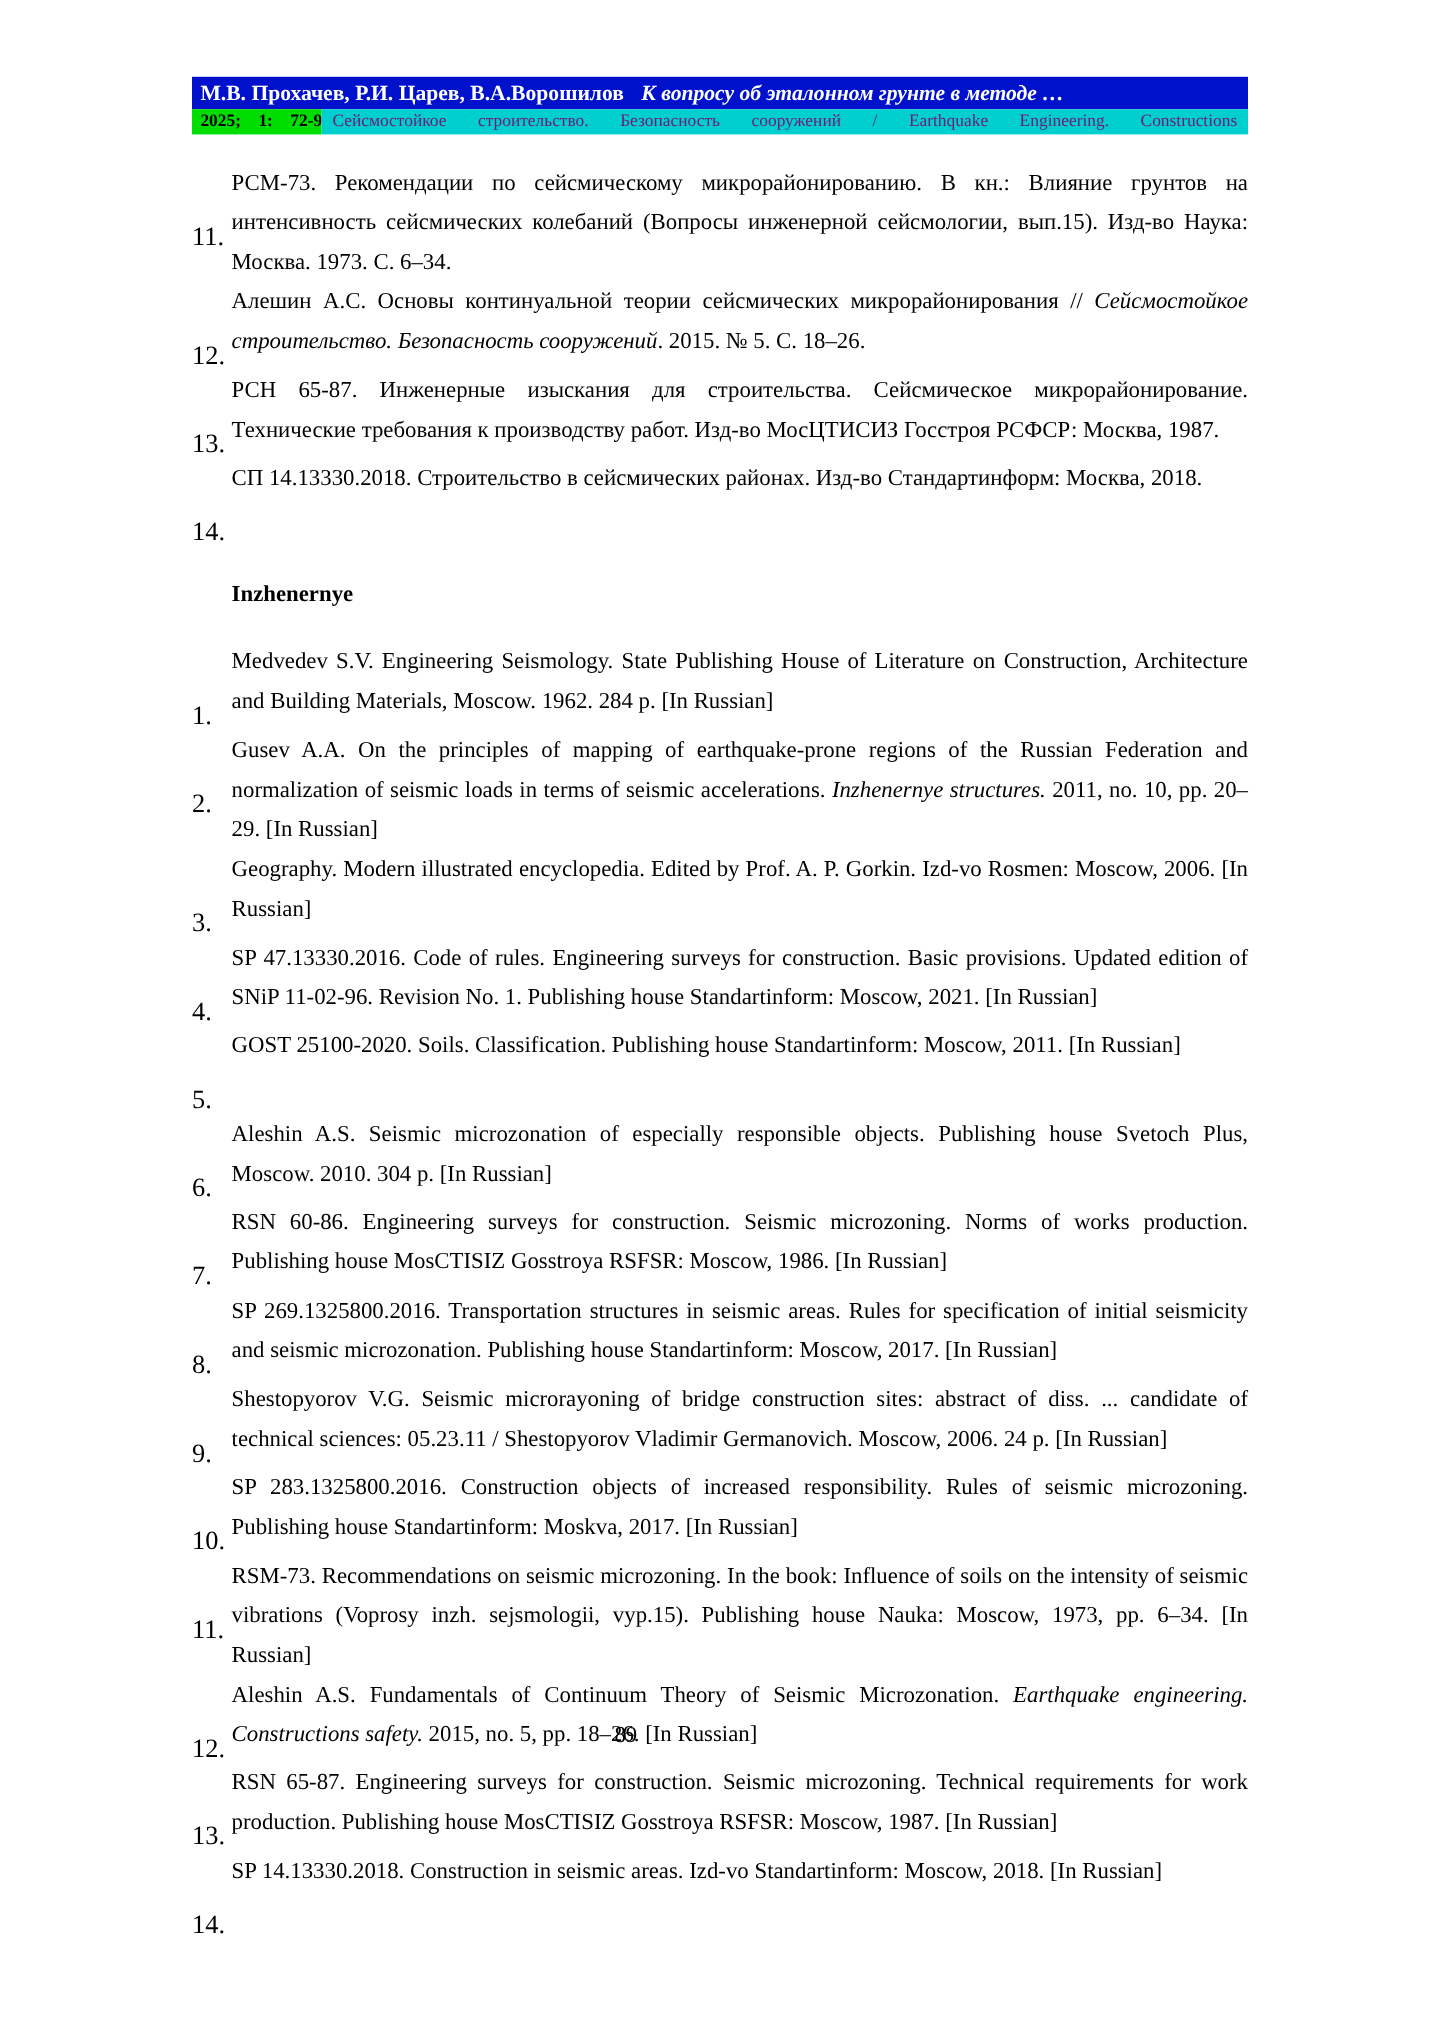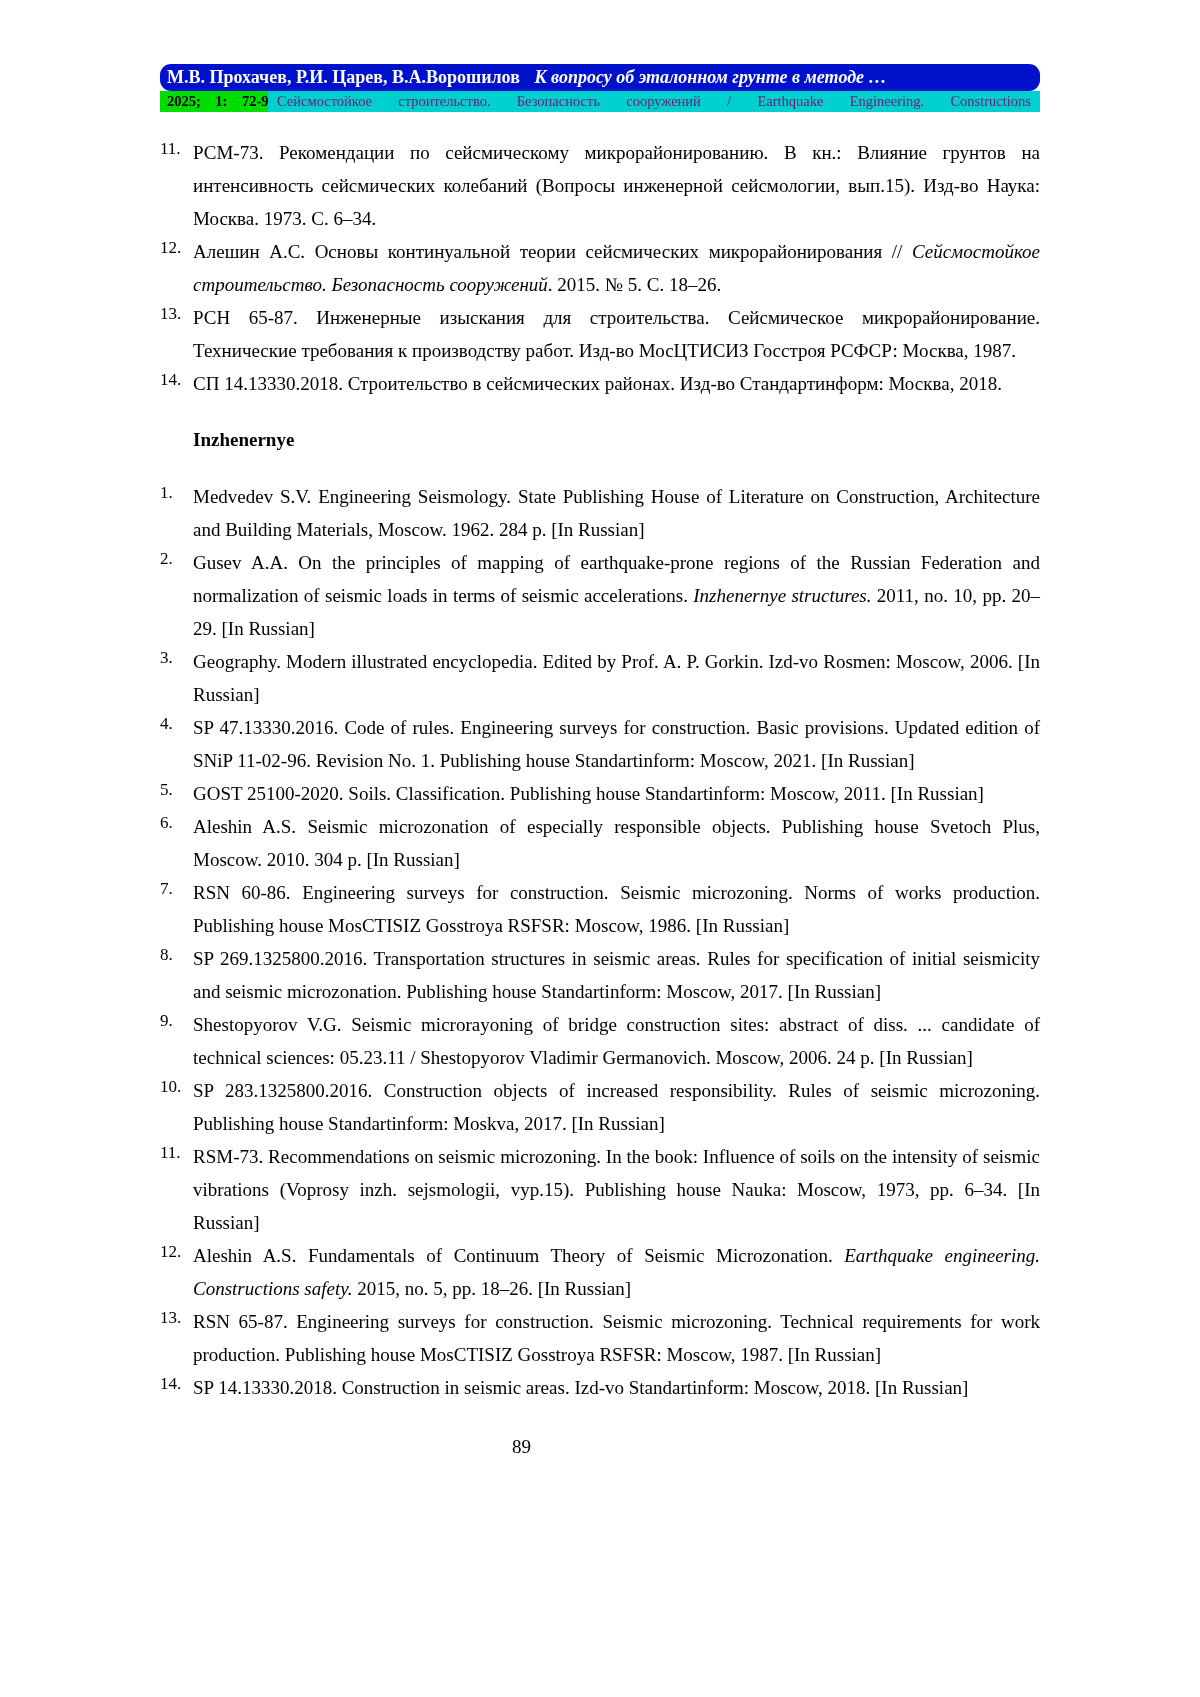--- a/index.html
+++ b/index.html
@@ -35,21 +35,21 @@
     padding: 0 9px;
     font-size: 14.5px;
     text-align: justify; text-align-last: justify;
     overflow: hidden;
   }
   
   main { margin-top: 24px; }
   .ref-row { display: flex; }
   .ref-num {
     flex: none; width: 33px;
-    font-size: 17px; line-height: 25.6px;
+    font-size: 22px; line-height: 25.6px; margin-top: 48px;
   }
   .ref-text {
     flex: 1;
     font-size: 19px; line-height: 33px;
     text-align: justify;
   }
   .italic { font-style: italic; }
   .refs-heading {
     margin: 27px 0 27px 33px;
     font-size: 19px; line-height: 25.6px;
@@ -60,21 +60,21 @@
     text-align: center;
     font-size: 19px; line-height: 25.6px; font-family: Liberation Serif, serif;
   }
 </style>
 </head>
 <body>
 
 <div class="page">
 
   <header>
-    <div class="bar1" style="background-color: rgb(0, 17, 204); color: rgb(255, 255, 255); border-radius: 11px;">
+    <div class="bar1" style="background-color: rgb(0, 17, 204); color: rgb(255, 255, 255);">
       <span class="authors">М.В. Прохачев, Р.И. Царев, В.А.Ворошилов</span>
       <span class="running-title">К вопросу об эталонном грунте в методе …</span>
     </div>
     <div class="bar2">
       <span class="issue-cell" style="background-color: rgb(0, 221, 0); color: rgb(0, 0, 0);">2025;    1:    72-90</span>
       <span class="journal-cell" style="background-color: rgb(0, 207, 207); color: #701a75;">Сейсмостойкое строительство. Безопасность сооружений / Earthquake Engineering. Constructions</span>
     </div>
   </header>
 
   <main>

